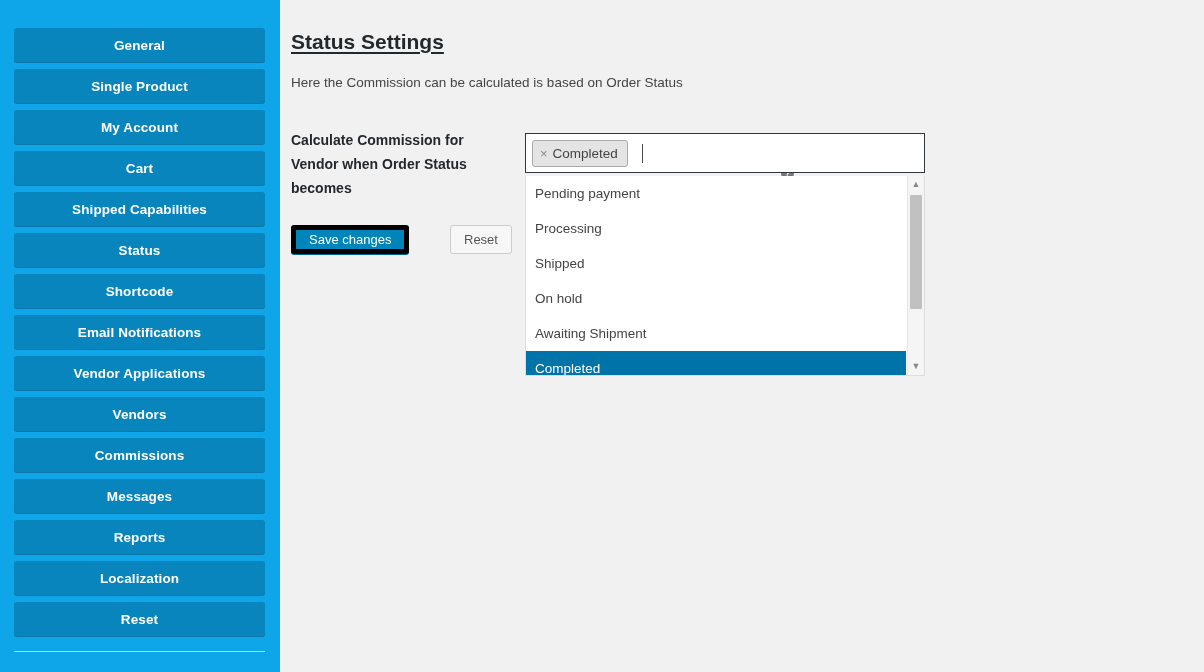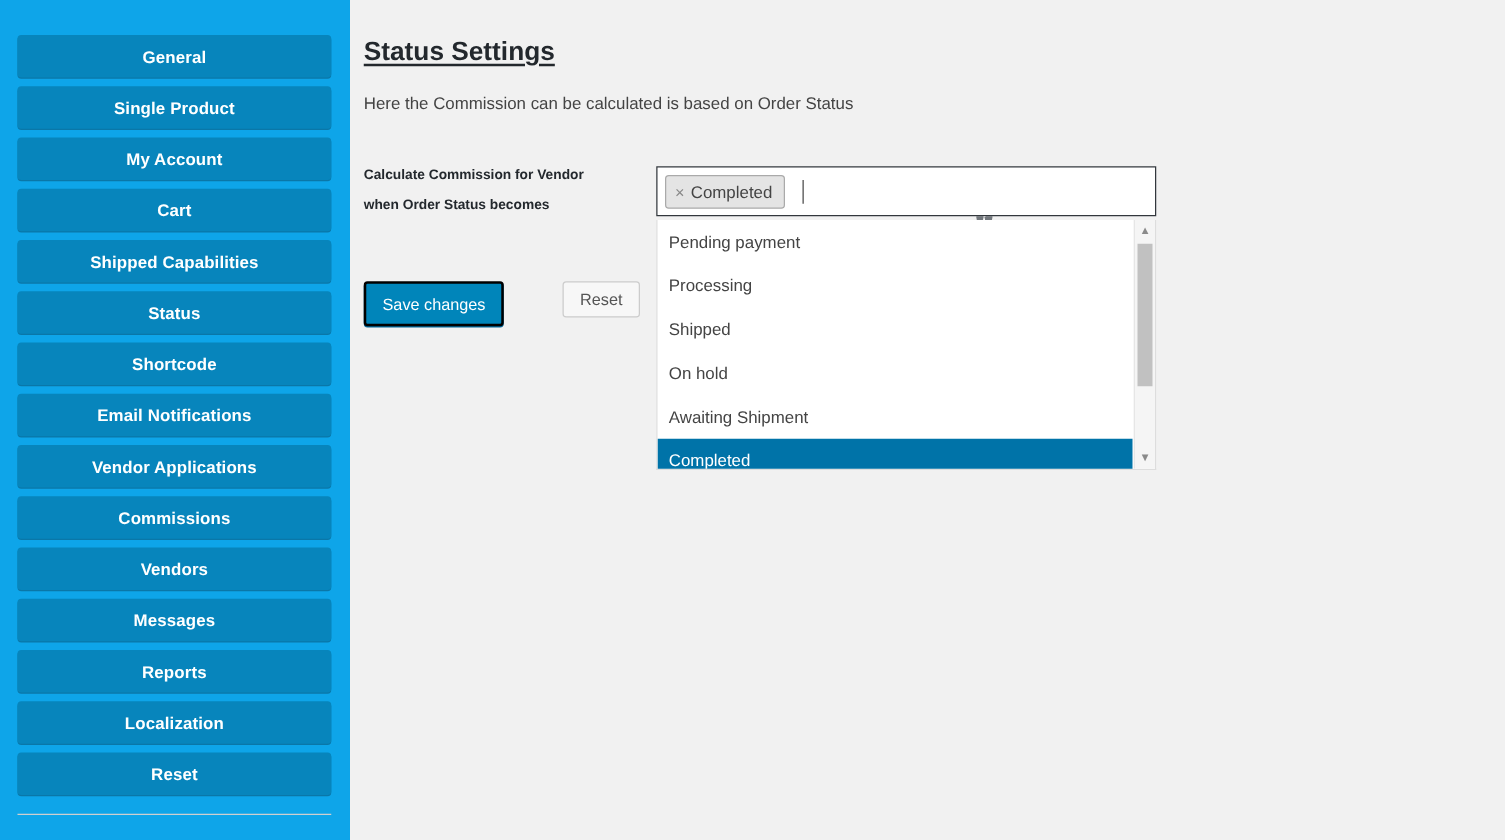--- a/index.html
+++ b/index.html
@@ -80,21 +80,21 @@
     color: #444444;
     text-align: right;
   }
 
   
   #field-label {
     position: absolute;
     left: 11px;
     top: 128px;
     width: 185px;
-    font-size: 11px;
+    font-size: 14px;
     font-weight: bold;
     color: #23282d;
     line-height: 24px;
   }
   #help-icon {
     position: absolute;
     left: 501px;
     top: 167px;
     width: 13px;
     height: 13px;
@@ -216,26 +216,26 @@
     height: 114px;
     background: #c1c1c1;
     cursor: grab;
   }
 
   
   #save-changes-button {
     position: absolute;
     left: 11px;
     top: 225px;
-    height: 36px;
+    height: 29px;
     padding: 0 13px;
     background: #0085ba;
     color: #ffffff;
     font-size: 13px;
-    border: 2px solid #000000;
+    border: 5px solid #000000;
     border-radius: 3px;
     box-shadow: 0 1px 0 #006799;
     cursor: pointer;
     font-family: "Liberation Sans", sans-serif;
   }
   #reset-button {
     position: absolute;
     left: 170px;
     top: 225px;
     height: 29px;
@@ -255,22 +255,22 @@
 <div id="sidebar">
   <button class="nav-button">General</button>
   <button class="nav-button">Single Product</button>
   <button class="nav-button">My Account</button>
   <button class="nav-button">Cart</button>
   <button class="nav-button">Shipped Capabilities</button>
   <button class="nav-button">Status</button>
   <button class="nav-button">Shortcode</button>
   <button class="nav-button">Email Notifications</button>
   <button class="nav-button">Vendor Applications</button>
+  <button class="nav-button">Vendors</button>
   <button class="nav-button">Commissions</button>
-  <button class="nav-button">Vendors</button>
   <button class="nav-button">Messages</button>
   <button class="nav-button">Reports</button>
   <button class="nav-button">Localization</button>
   <button class="nav-button">Reset</button>
   <div id="sidebar-divider"></div>
 </div>
 
 <div id="main">
 
   <h1 id="page-title">Status Settings</h1>

